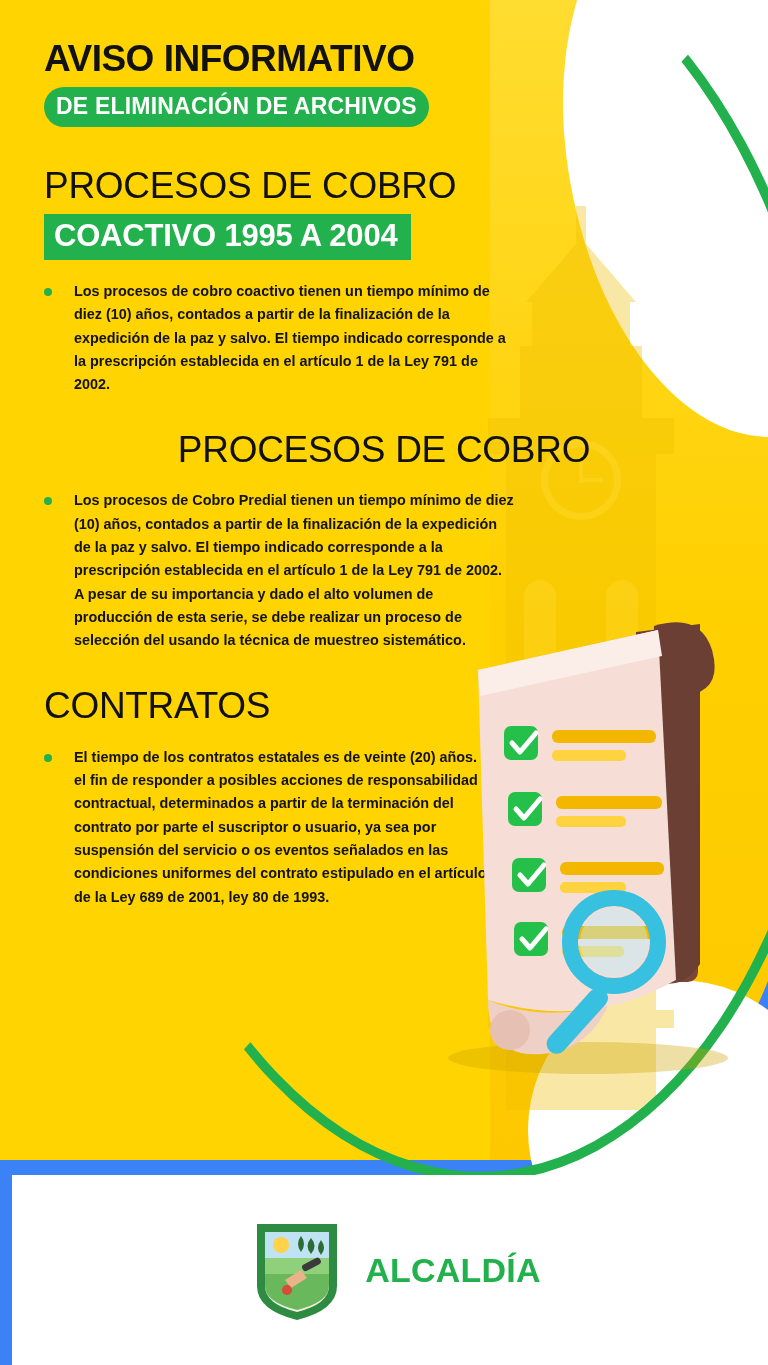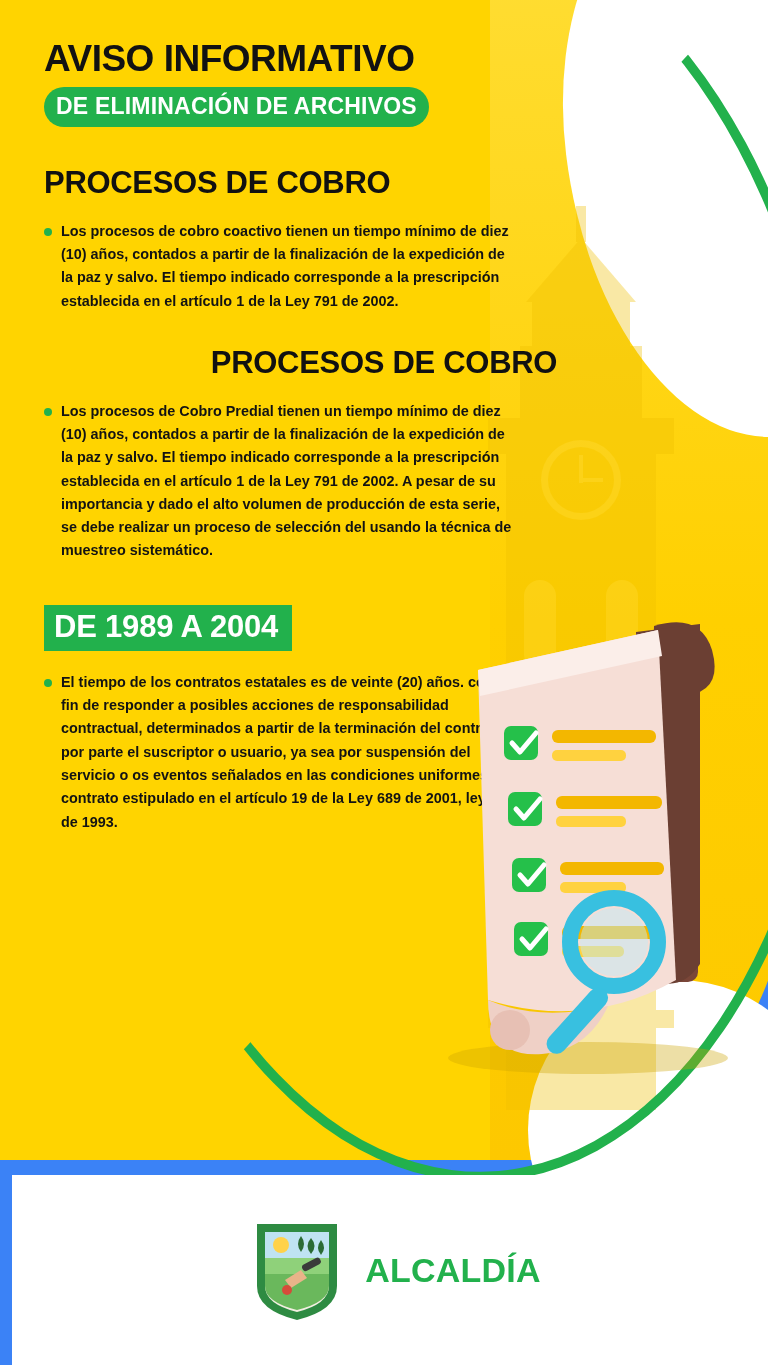--- a/index.html
+++ b/index.html
@@ -94,22 +94,22 @@
     font-weight: 800;
     letter-spacing: .2px;
     padding: 6px 12px 7px 12px;
     text-transform: uppercase;
     border-radius: 20px;
   }
 
   .section { margin-top: 34px; }
   .section.first { margin-top: 40px; }
   .sec-title {
-    font-size: 31px;
-    font-weight: 700;
+    font-size: 37px;
+    font-weight: 400;
     color: #111111;
     letter-spacing: -.3px;
     text-transform: uppercase;
     line-height: 1.05;
   }
   .sec-highlight {
     display: inline-block;
     margin-top: 8px;
     background: #22b14c;
     color: #ffffff;
@@ -117,21 +117,21 @@
     font-weight: 800;
     padding: 4px 14px 6px 10px;
     text-transform: uppercase;
     letter-spacing: -.2px;
   }
   .sec-title.centered { text-align: center; }
   .center-wrap { text-align: center; }
 
   .bullet {
     display: flex;
-    gap: 9px;
+    gap: 22px;
     margin-top: 20px;
     max-width: 470px;
   }
   .dot {
     flex: 0 0 auto;
     width: 8px; height: 8px;
     background: #22b14c;
     border-radius: 50%;
     margin-top: 8px;
   }
@@ -195,40 +195,41 @@
   <div class="green-swoosh"></div>
 
   <div class="content">
 
     <h1 class="title-main">AVISO INFORMATIVO</h1>
     <div class="title-sub">DE ELIMINACIÓN DE ARCHIVOS</div>
 
     
     <div class="section first">
       <div class="sec-title">PROCESOS DE COBRO</div>
+      <div class="sec-highlight">COACTIVO 1995 A 2004</div>
       <div class="bullet">
         <span class="dot"></span>
         <p>Los procesos de cobro coactivo tienen un tiempo mínimo de diez (10) años, contados a partir de la finalización de la expedición de la paz y salvo. El tiempo indicado corresponde a la prescripción establecida en el artículo 1 de la Ley 791 de 2002.</p>
       </div>
     </div>
 
     
     <div class="section">
       <div class="center-wrap">
         <div class="sec-title centered">PROCESOS DE COBRO</div>
       </div>
       <div class="bullet">
         <span class="dot"></span>
         <p>Los procesos de Cobro Predial tienen un tiempo mínimo de diez (10) años, contados a partir de la finalización de la expedición de la paz y salvo. El tiempo indicado corresponde a la prescripción establecida en el artículo 1 de la Ley 791 de 2002. A pesar de su importancia y dado el alto volumen de producción de esta serie, se debe realizar un proceso de selección del usando la técnica de muestreo sistemático.</p>
       </div>
     </div>
 
     
     <div class="section">
-      <div class="sec-highlight">DE 1989 A 2004</div>
+      <div class="sec-title">CONTRATOS</div>
       <div class="bullet">
         <span class="dot"></span>
         <p>El tiempo de los contratos estatales es de veinte (20) años. con el fin de responder a posibles acciones de responsabilidad contractual, determinados a partir de la terminación del contrato por parte el suscriptor o usuario, ya sea por suspensión del servicio o os eventos señalados en las condiciones uniformes del contrato estipulado en el artículo 19 de la Ley 689 de 2001, ley 80 de 1993.</p>
       </div>
     </div>
 
   </div>
 
   <svg class="illo" viewBox="0 0 340 520">
 

